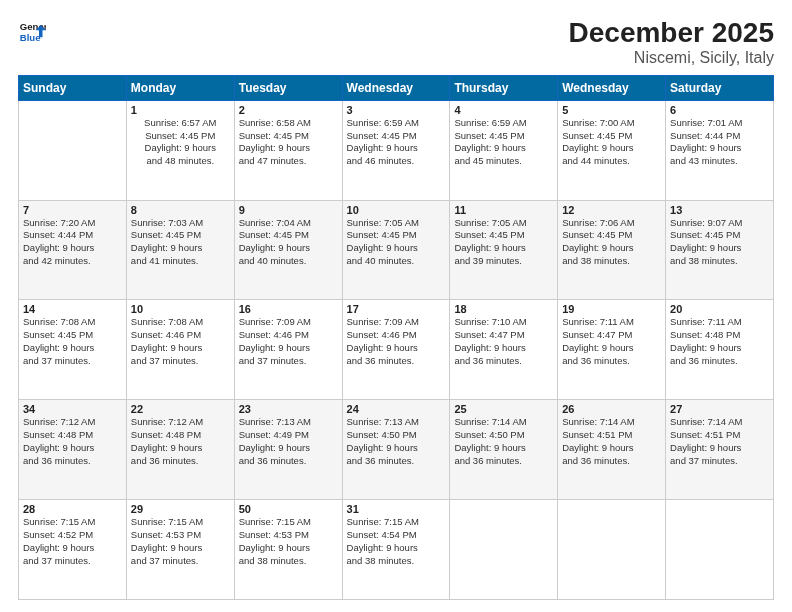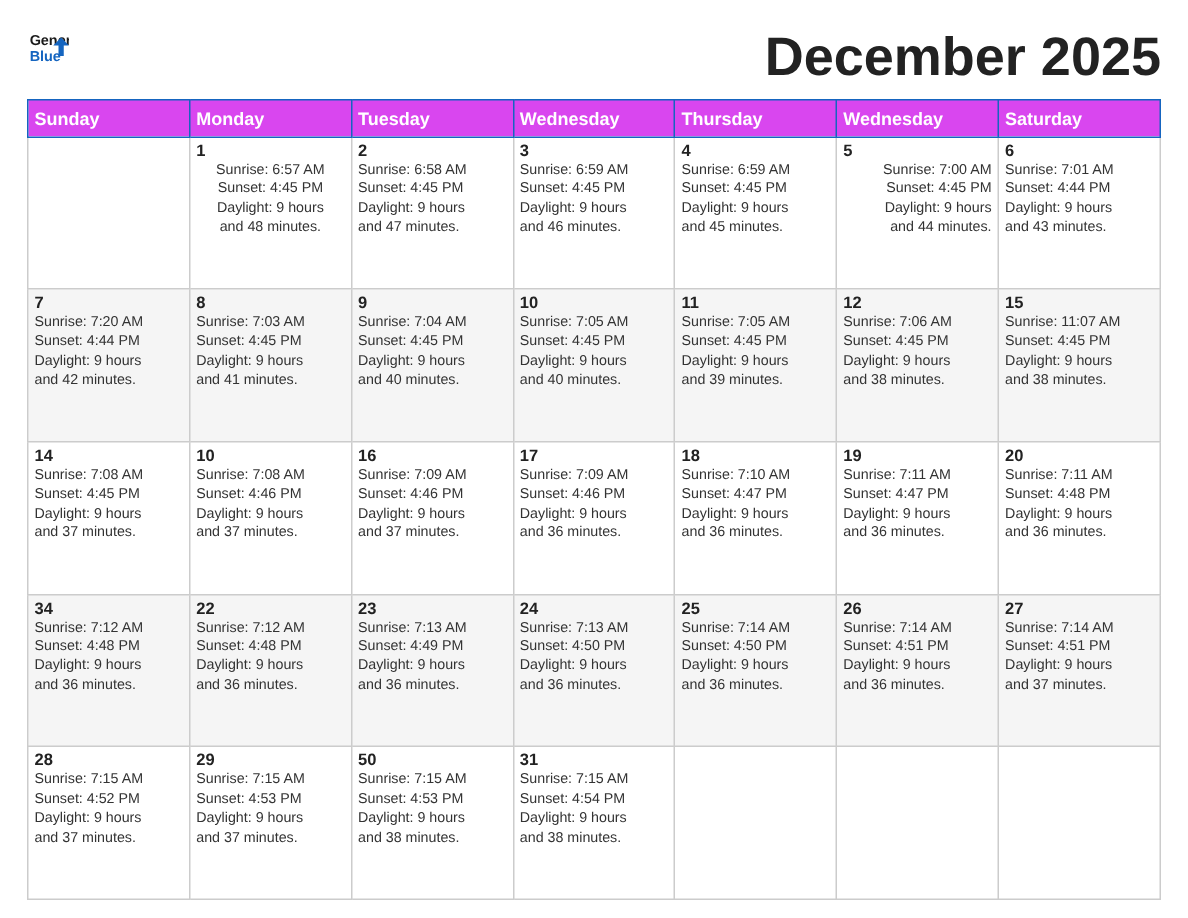--- a/index.html
+++ b/index.html
@@ -29,37 +29,37 @@
       gap: 4px;
     }
     .logo-icon {
       width: 28px;
       height: 28px;
     }
     .title-block {
       text-align: right;
     }
     .month-title {
-      font-size: 36px;
+      font-size: 28px;
       font-weight: bold;
       color: #222;
       line-height: 1.1;
     }
     .subtitle {
       font-size: 16px;
       color: #555;
     }
     .calendar {
       flex: 1;
       border-collapse: collapse;
       width: 100%;
       font-size: 10.5px;
     }
     .calendar th {
-      background: #d946ef;
+      background: #0369a1;
       color: #fff;
       padding: 5px 4px;
       text-align: left;
       font-size: 12px;
       font-weight: bold;
       border: 1px solid #1565c0;
     }
     .calendar td {
       border: 1px solid #ccc;
       vertical-align: top;
@@ -93,20 +93,21 @@
   <div class="header">
     <div class="logo">
       <svg class="logo-icon" viewBox="0 0 32 32">
         <text x="2" y="14" font-size="11" font-weight="bold" fill="#1a1a1a">General</text>
         <text x="2" y="26" font-size="11" font-weight="bold" fill="#1565c0">Blue</text>
         <polygon points="26,8 32,14 28,14 28,22 24,22 24,14 20,14" fill="#1565c0"></polygon>
       </svg>
     </div>
     <div class="title-block">
       <div class="month-title">December 2025</div>
+      <div class="subtitle">Niscemi, Sicily, Italy</div>
     </div>
   </div>
 
   <table class="calendar">
     <thead>
       <tr>
         <th>Sunday</th>
         <th>Monday</th>
         <th>Tuesday</th>
         <th>Wednesday</th>
@@ -141,21 +142,21 @@
           </td>
           <td>
             <span class="day-num">4</span>
             <div class="day-info" style="white-space: pre-line;">Sunrise: 6:59 AM
 Sunset: 4:45 PM
 Daylight: 9 hours
 and 45 minutes.</div>
           </td>
           <td>
             <span class="day-num">5</span>
-            <div class="day-info" style="white-space: pre-line; text-align: right;">Sunrise: 7:00 AM
+            <div class="day-info" style="white-space: pre-line;">Sunrise: 7:00 AM
 Sunset: 4:45 PM
 Daylight: 9 hours
 and 44 minutes.</div>
           </td>
           <td>
             <span class="day-num">6</span>
             <div class="day-info" style="white-space: pre-line;">Sunrise: 7:01 AM
 Sunset: 4:44 PM
 Daylight: 9 hours
 and 43 minutes.</div>
@@ -198,22 +199,22 @@
 and 39 minutes.</div>
           </td>
           <td>
             <span class="day-num">12</span>
             <div class="day-info" style="white-space: pre-line;">Sunrise: 7:06 AM
 Sunset: 4:45 PM
 Daylight: 9 hours
 and 38 minutes.</div>
           </td>
           <td>
-            <span class="day-num">15</span>
-            <div class="day-info" style="white-space: pre-line;">Sunrise: 11:07 AM
+            <span class="day-num">13</span>
+            <div class="day-info" style="white-space: pre-line;">Sunrise: 9:07 AM
 Sunset: 4:45 PM
 Daylight: 9 hours
 and 38 minutes.</div>
           </td>
         </tr>
         <tr>
           <td>
             <span class="day-num">14</span>
             <div class="day-info" style="white-space: pre-line;">Sunrise: 7:08 AM
 Sunset: 4:45 PM

